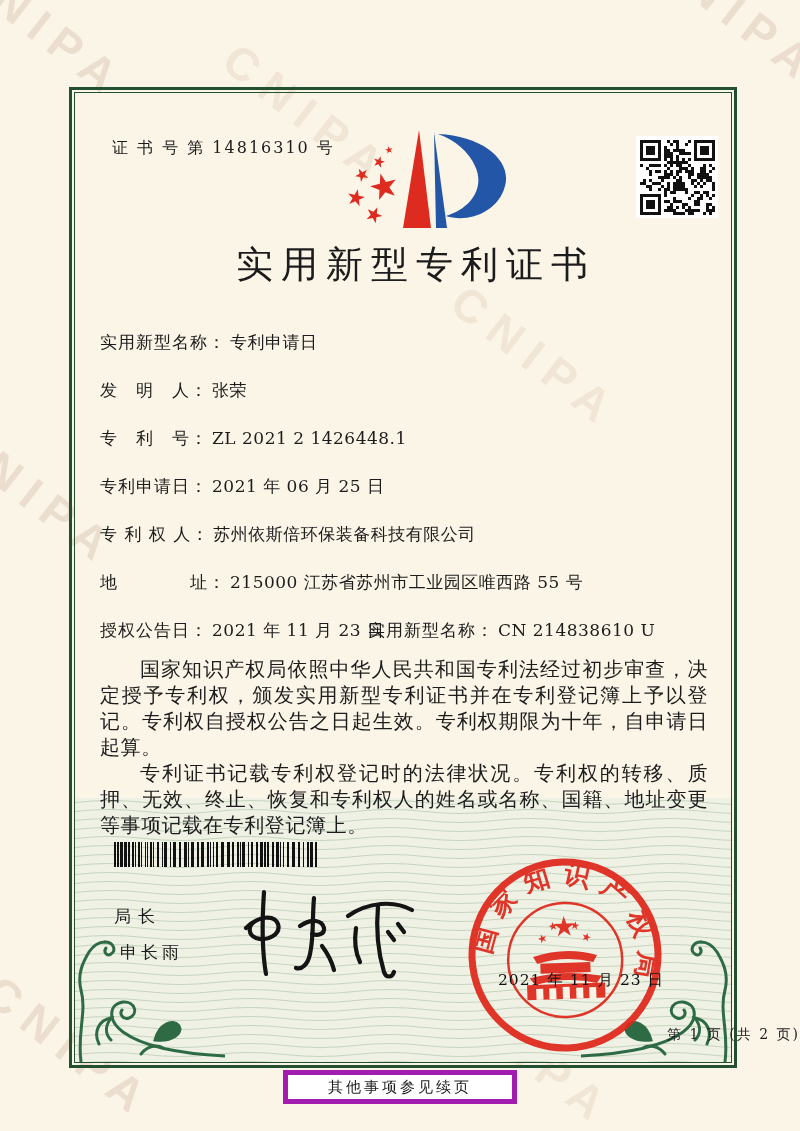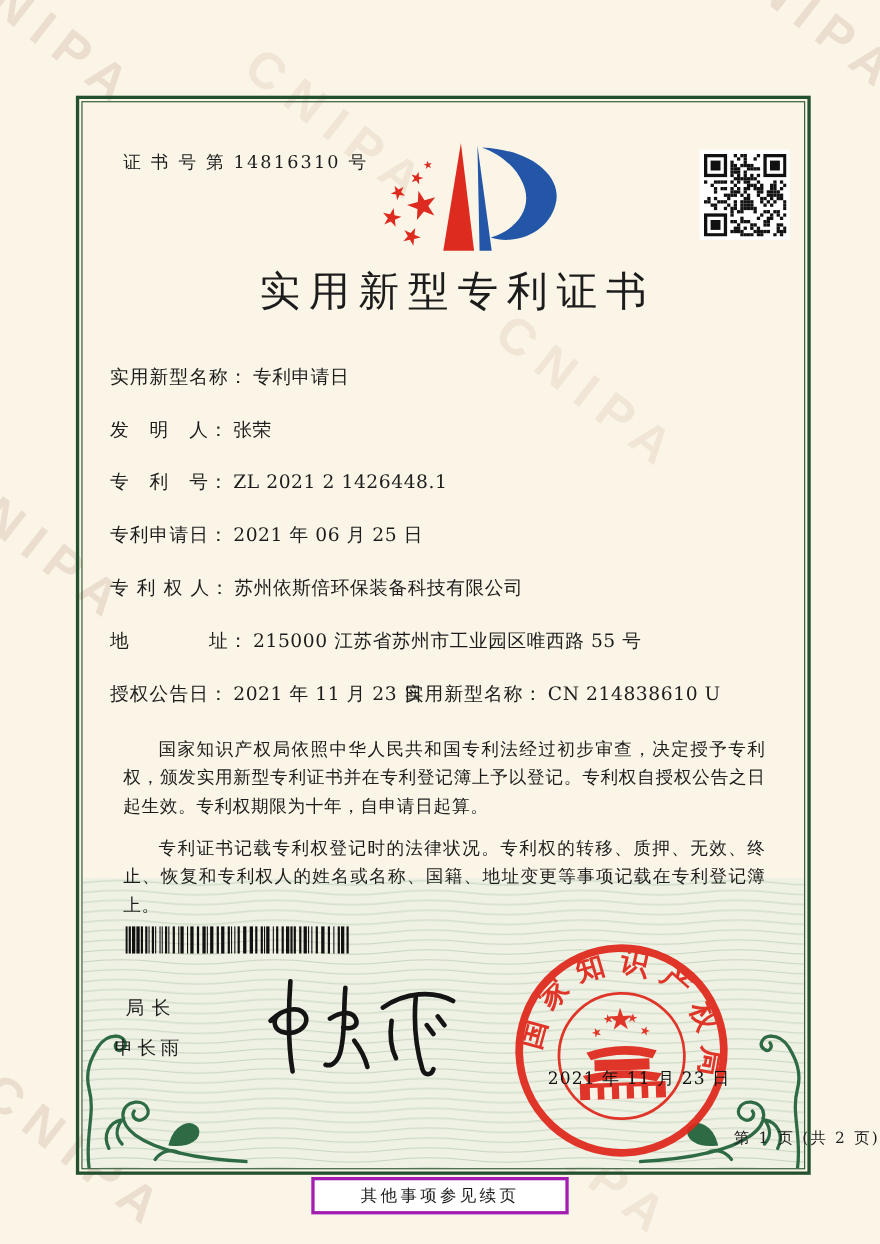--- a/index.html
+++ b/index.html
@@ -35,34 +35,34 @@
     background:#fff;z-index:3;display:flex;align-items:center;justify-content:center;}
   .title{position:absolute;left:0;top:240px;width:800px;text-align:center;z-index:3;
     font-size:37px;font-weight:normal;letter-spacing:8px;padding-left:16px;}
   
   .fields{position:absolute;left:100px;top:331px;width:612px;z-index:3;font-size:17px;}
   .frow{height:48px;position:relative;letter-spacing:1px;}
   .frow .val{margin-left:4px;letter-spacing:0.5px;}
   .grant-right{position:absolute;left:268px;top:0;}
   
   .paras{position:absolute;left:100px;top:656px;width:608px;z-index:3;}
-  .paras p{margin:12px;font-size:16px;line-height:26px;text-align:justify;
+  .paras p{margin:0;font-size:20px;line-height:26px;text-align:justify;
     text-indent:2em;letter-spacing:0.6px;}
   
   .barcode{position:absolute;left:114px;top:842px;z-index:3;}
   .signer-title{position:absolute;left:114px;top:905px;font-size:17px;letter-spacing:7px;z-index:3;}
-  .signer-name{position:absolute;left:104px;top:941px;font-size:17px;letter-spacing:4px;z-index:3;}
+  .signer-name{position:absolute;left:120px;top:941px;font-size:17px;letter-spacing:4px;z-index:3;}
   .signature{position:absolute;left:228px;top:876px;z-index:4;}
   .seal{position:absolute;left:458px;top:848px;width:214px;height:214px;z-index:4;
     transform:rotate(-2deg);opacity:.93;}
   .seal-date{position:absolute;left:498px;top:970px;z-index:5;font-size:15.5px;letter-spacing:1px;color:#111;}
   .page-info{position:absolute;left:0;top:1026px;width:800px;text-align:right;
     font-size:14px;letter-spacing:2px;z-index:3;}
   .note-box{position:absolute;left:283px;top:1070px;width:234px;height:34px;z-index:3;
-    background:#ffffff;border:3px solid #a21caf;box-sizing:border-box;
+    background:#ffffff;border:5px solid #a21caf;box-sizing:border-box;
     display:flex;align-items:center;justify-content:center;
     font-size:15px;letter-spacing:3px;}
 </style>
 </head>
 <body>
 
 <div class="wm" style="left:-58px;top:0px;">CNIPA</div>
 <div class="wm light" style="left:208px;top:88px;">CNIPA</div>
 <div class="wm" style="left:636px;top:-14px;">CNIPA</div>
 <div class="wm light" style="left:436px;top:330px;">CNIPA</div>

